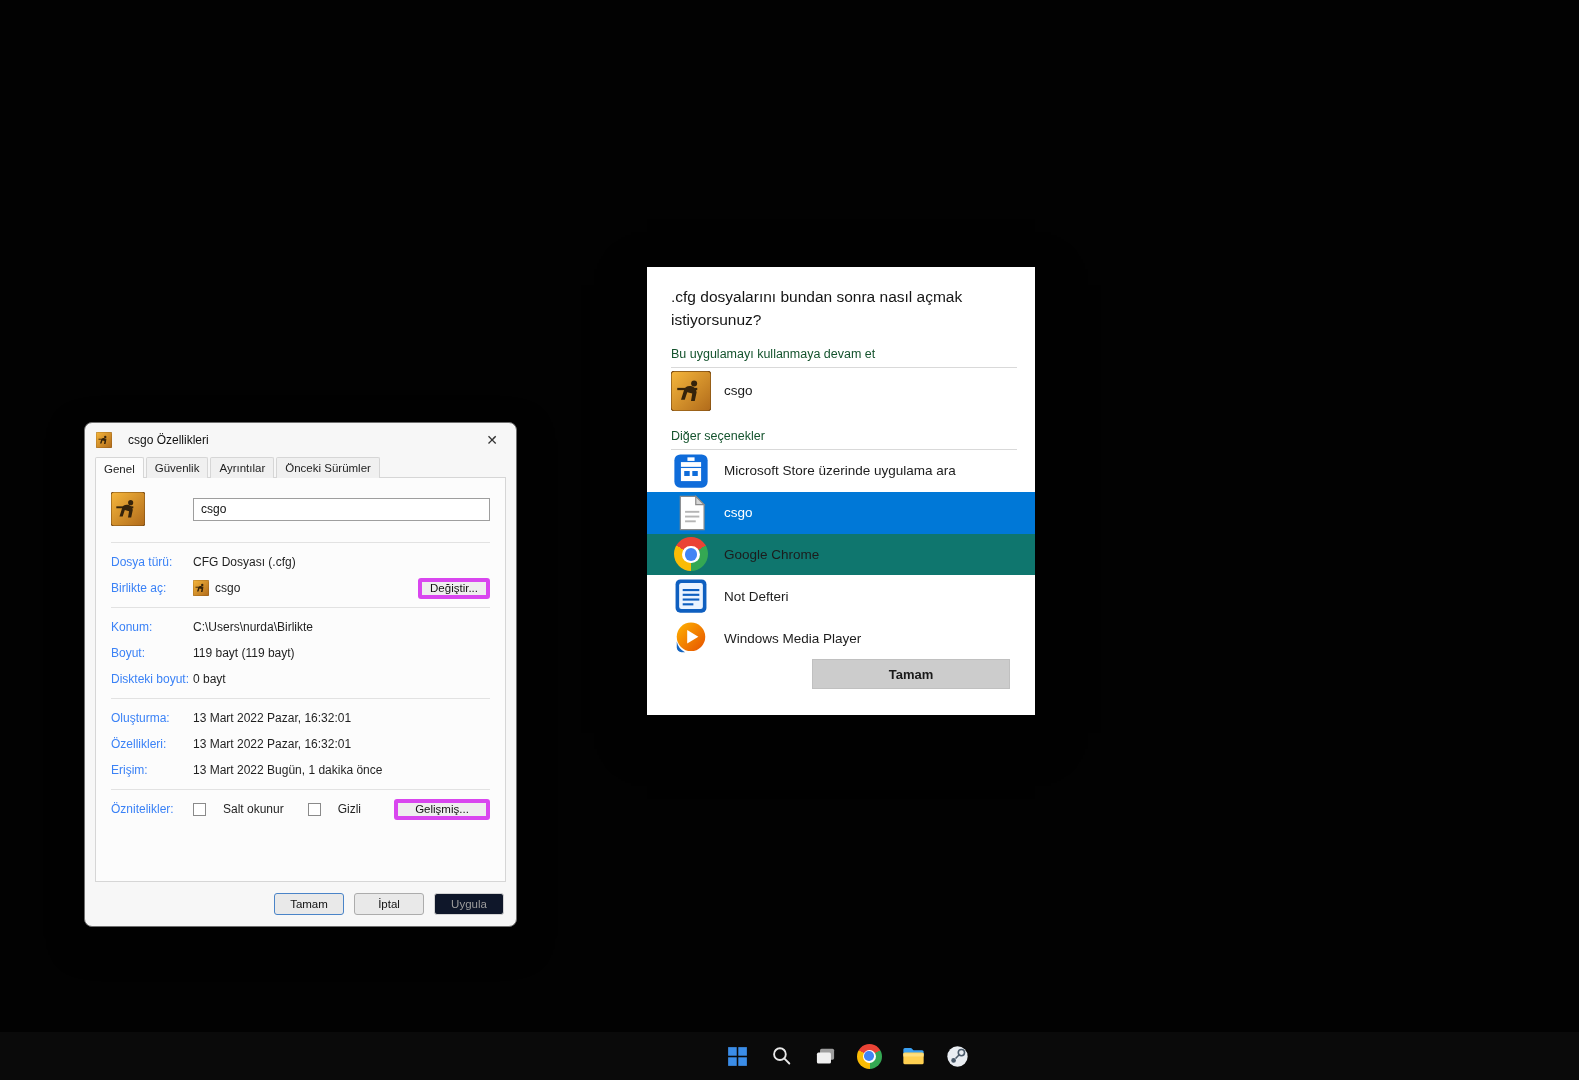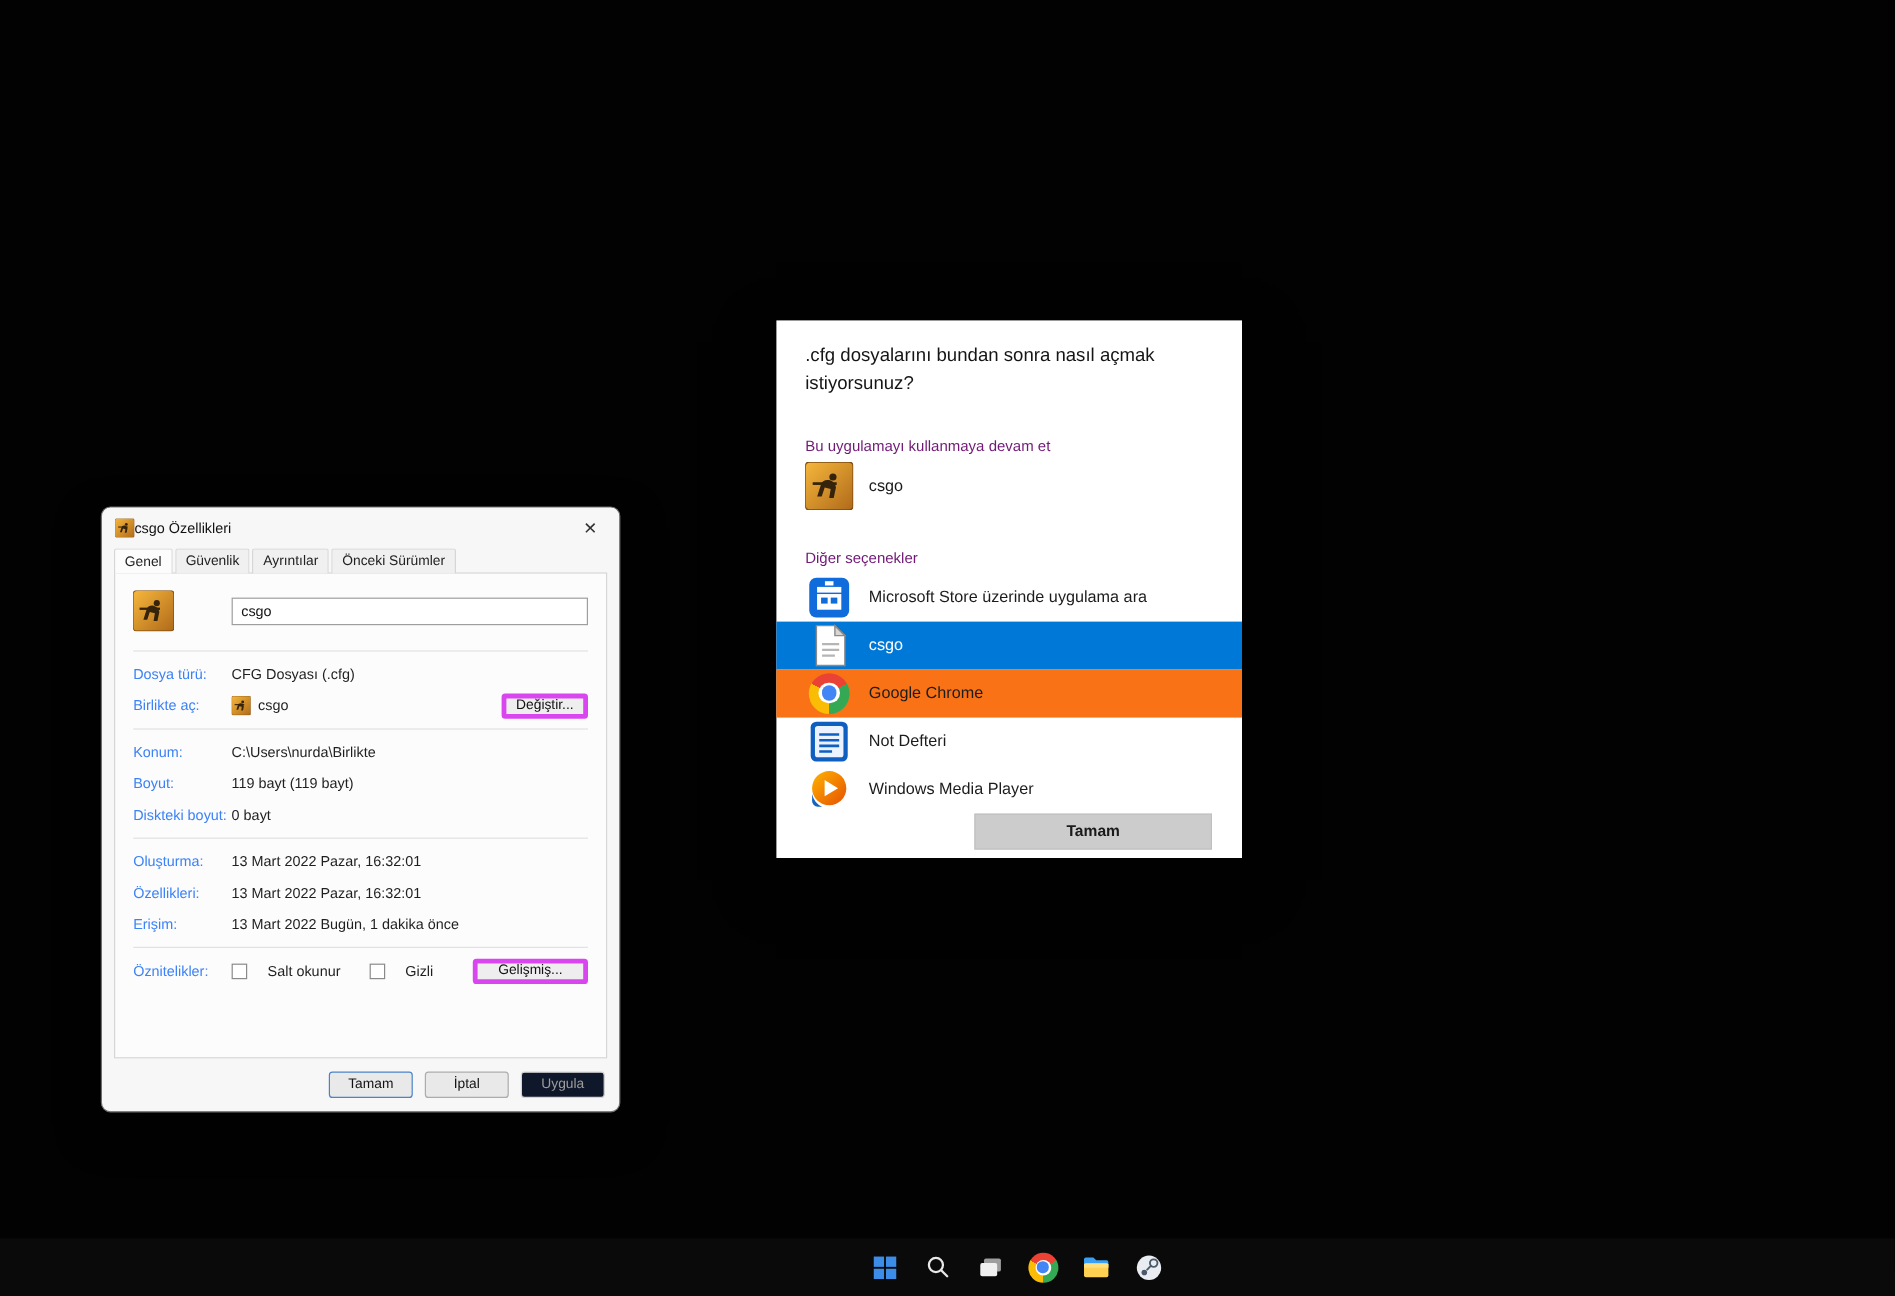--- a/index.html
+++ b/index.html
@@ -3,21 +3,21 @@
 <meta charset="utf-8">
 <style>
   *{margin:0;padding:0;box-sizing:border-box}
   html,body{width:1579px;height:1080px}
   body{background:#020202;font-family:"Liberation Sans",sans-serif;overflow:hidden;position:relative;color:#1a1a1a}
 
   
   .props{position:absolute;left:84px;top:422px;width:433px;height:505px;background:#f7f7f7;
     border:1px solid #6f6f6f;border-radius:8px;box-shadow:0 14px 34px rgba(0,0,0,.65);
     display:flex;flex-direction:column;font-size:12px}
-  .props-titlebar{height:34px;display:flex;align-items:center;padding:0 8px 0 11px;gap:0;flex:none}
+  .props-titlebar{height:34px;display:flex;align-items:center;padding:0 8px 0 11px;gap:16px;flex:none}
   .props-title{flex:1;font-size:12px;color:#111}
   .props-close{width:32px;height:26px;display:flex;align-items:center;justify-content:center;
     font-size:14px;color:#333;border-radius:4px;cursor:default}
   .icon16{width:16px;height:16px;flex:none;display:inline-flex}
   .icon16 svg{width:16px;height:16px}
   .icon32{width:34px;height:34px;flex:none;display:inline-flex}
   .icon32 svg{width:34px;height:34px}
 
   .tabstrip{display:flex;padding:0 10px;gap:2px;position:relative;z-index:2;flex:none}
   .tab{padding:4px 8px 3px;font-size:11.5px;background:#f0f0f0;border:1px solid #d6d6d6;
@@ -41,26 +41,26 @@
   .props-footer{height:44px;display:flex;align-items:center;justify-content:flex-end;gap:10px;padding:0 12px;flex:none}
   .pbtn{min-width:70px;height:22px;background:#e9e9e9;border:1px solid #acacac;border-radius:3px;
     font-size:11.5px;display:flex;align-items:center;justify-content:center;color:#111}
   .pbtn.default{border-color:#4a84c8}
   .pbtn.disabled{color:#9c9c9c;background:#0f172a;border-color:#d4d4d4}
 
   
   .openwith{position:absolute;left:647px;top:267px;width:388px;height:448px;background:#fff;
     box-shadow:0 18px 44px rgba(0,0,0,.6);display:flex;flex-direction:column;padding-top:18px}
   .ow-title{padding:0 24px;font-size:15.5px;line-height:1.5;color:#151515;max-width:360px}
-  .ow-section{padding:0 24px;font-size:12.5px;color:#701a75;margin-top:33px}
+  .ow-section{padding:0 24px;font-size:12.5px;color:#14532d;margin-top:15px}
   .ow-divider{height:1px;background:#d9d9d9;margin:6px 18px 0 24px}
   .ow-current{display:flex;align-items:center;gap:13px;padding:0 24px;height:56px}
   .opt{display:flex;align-items:center;gap:13px;padding:0 24px;height:50px;font-size:13.5px;color:#1c1c1c}
   .opt.sel{background:#0078d7;color:#fff}
-  .opt.hov{background:#f97316}
+  .opt.hov{background:#0f766e}
   .opt-icon{width:40px;height:40px;flex:none;display:flex;align-items:center;justify-content:center}
   .opt-icon svg{width:38px;height:38px}
   .ow-current .opt-icon svg{width:40px;height:40px}
   .ow-name{font-size:13.5px}
   .ow-footer{margin-top:auto;padding:0 25px 26px;display:flex;justify-content:flex-end}
   .ow-ok{width:198px;height:30px;background:#cccccc;border:1px solid #c0c0c0;font-weight:700;
     font-size:13px;display:flex;align-items:center;justify-content:center;color:#1a1a1a}
 
   
   .taskbar{position:absolute;left:0;right:0;bottom:0;height:48px;background:#0a0a0a}

